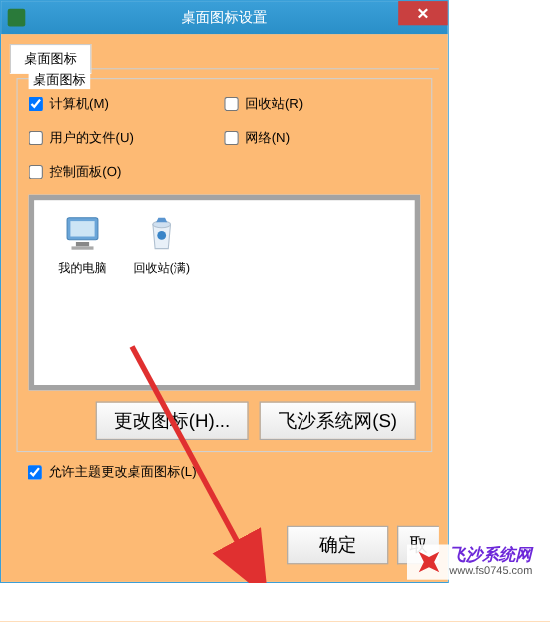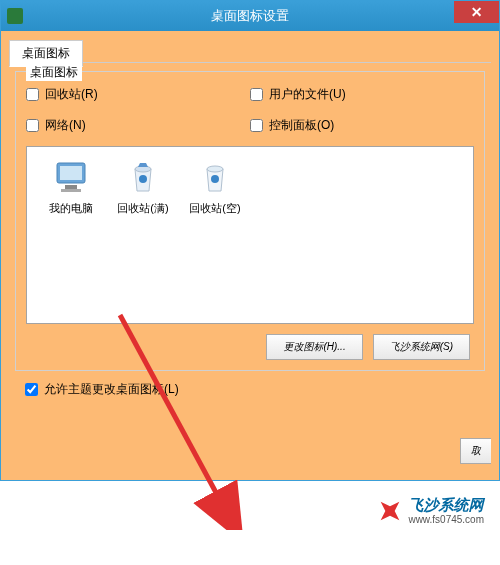--- a/index.html
+++ b/index.html
@@ -10,21 +10,21 @@
     body {
       font-family: "Microsoft YaHei", "SimSun", sans-serif;
       font-size: 12px;
       background: #fff;
       width: 500px;
       height: 565px;
       position: relative;
       overflow: hidden;
     }
     .window {
-      width: 500px;
+      width: 408px;
       border: 1px solid #3a9fd8;
     }
     .titlebar {
       height: 30px;
       background: linear-gradient(to bottom, #3a9fd8, #2a8fc8);
       color: #fff;
       display: flex;
       align-items: center;
       position: relative;
     }
@@ -99,21 +99,21 @@
       display: flex;
       align-items: center;
       gap: 6px;
     }
     .checkbox-item input[type="checkbox"] {
       width: 13px;
       height: 13px;
       cursor: pointer;
     }
     .icon-list {
-      border: 1px solid #a3a3a3;
+      border: 5px solid #a3a3a3;
       background: #fff;
       padding: 12px 8px;
       height: 178px;
       display: flex;
       gap: 0;
       align-items: flex-start;
     }
     .icon-item {
       display: flex;
       flex-direction: column;
@@ -139,23 +139,22 @@
       justify-content: flex-end;
       gap: 10px;
       margin-top: 10px;
       padding-right: 4px;
     }
     .btn {
       padding: 5px 16px;
       border: 1px solid #aaa;
       background: linear-gradient(to bottom, #fdfdfd, #e8e8e8);
       cursor: pointer;
-      font-size: 10px;
+      font-size: 17px;
       font-family: inherit;
-      font-style: italic;
     }
     .theme-checkbox-row {
       margin: 10px 0 0 16px;
       display: flex;
       align-items: center;
       gap: 6px;
     }
     .bottom-buttons {
       display: flex;
       justify-content: flex-end;
@@ -183,21 +182,21 @@
     }
     .watermark-text {
       display: flex;
       flex-direction: column;
       line-height: 1.1;
     }
     .watermark-title {
       font-size: 15px;
       font-weight: bold;
       font-style: italic;
-      color: #0369a1;
+      color: #6d28d9;
     }
     .watermark-url {
       font-size: 10px;
       color: #555;
     }
   </style>
 </head>
 <body>
 
 <div class="window">
@@ -210,20 +209,24 @@
   </div>
   <div class="content">
     <div class="tab-row">
       <div class="tab">桌面图标</div>
     </div>
 
     <div class="groupbox">
       <div class="groupbox-label">桌面图标</div>
 
       <div class="checkbox-grid">
+        <label class="checkbox-item">
+          <input type="checkbox" checked="" style="">
+          <span>计算机(M)</span>
+        </label>
         <label class="checkbox-item">
           <input type="checkbox" style="">
           <span>回收站(R)</span>
         </label>
         <label class="checkbox-item">
           <input type="checkbox" style="">
           <span>用户的文件(U)</span>
         </label>
         <label class="checkbox-item">
           <input type="checkbox" style="">
@@ -247,42 +250,35 @@
         </div>
         <div class="icon-item">
           <svg class="icon-graphic" viewBox="0 0 36 36">
             <path d="M10 10 L26 10 L24 32 L12 32 Z" fill="#e8f0f8" stroke="#b0c0d0"></path>
             <ellipse cx="18" cy="10" rx="8" ry="3" fill="#d0e0f0" stroke="#b0c0d0"></ellipse>
             <path d="M13 8 L15 4 L21 4 L23 8" fill="#5a95d0"></path>
             <circle cx="18" cy="20" r="4" fill="#3a85c8"></circle>
           </svg>
           <span class="icon-label">回收站(满)</span>
         </div>
-        <div class="icon-item">
-          <svg class="icon-graphic" viewBox="0 0 36 36">
-            <path d="M10 10 L26 10 L24 32 L12 32 Z" fill="#f0f5fa" stroke="#b0c0d0"></path>
-            <ellipse cx="18" cy="10" rx="8" ry="3" fill="#e0ecf5" stroke="#b0c0d0"></ellipse>
-            <circle cx="18" cy="20" r="4" fill="#3a85c8"></circle>
-          </svg>
-          <span class="icon-label">回收站(空)</span>
-        </div>
       </div>
 
       <div class="btn-row">
         <button class="btn">更改图标(H)...</button>
         <button class="btn">飞沙系统网(S)</button>
       </div>
     </div>
 
     <label class="theme-checkbox-row">
       <input type="checkbox" checked="" style="">
       <span>允许主题更改桌面图标(L)</span>
     </label>
 
     <div class="bottom-buttons">
+      <button class="btn" style="padding:5px 28px;">确定</button>
       <button class="btn" style="padding:5px 10px;border-right:none;margin-right:-8px;">取</button>
     </div>
   </div>
 </div>
 
 <svg class="arrow-annotation" style="left:100px;top:300px;width:160px;height:230px;">
   <defs>
     <marker id="arrowhead" markerWidth="12" markerHeight="12" refX="2" refY="5" orient="auto">
       <path d="M0,0 L0,10 L12,5 Z" fill="#e03030"></path>
     </marker>

